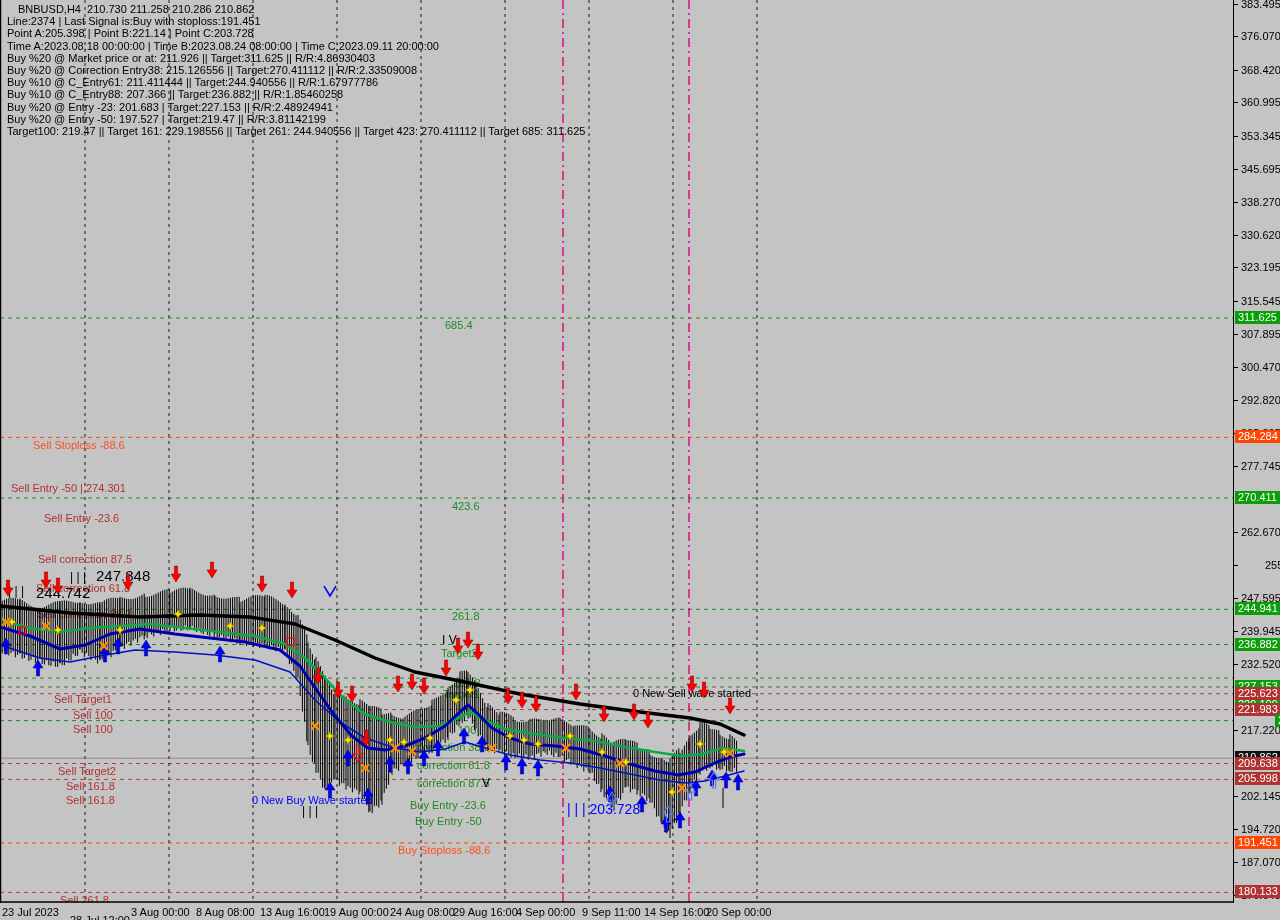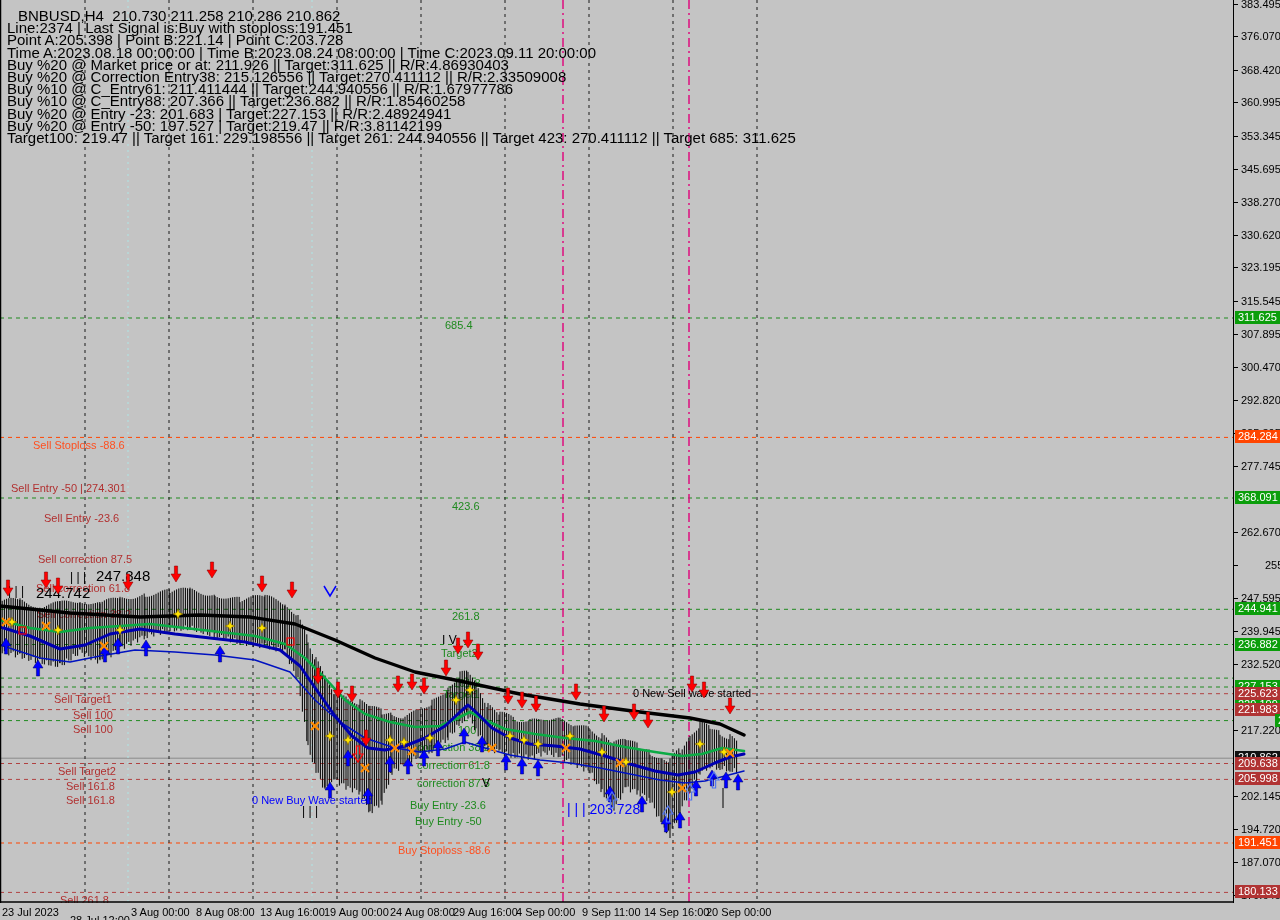--- a/index.html
+++ b/index.html
@@ -1,20 +1,20 @@
 <!DOCTYPE html>
 <html><head>
 <meta charset="utf-8">
 <style>
   html,body{margin:0;padding:0;background:#c4c4c4;width:1280px;height:920px;overflow:hidden;
     font-family:"Liberation Sans",sans-serif;}
   #window{position:relative;width:1280px;height:920px;background:#c4c4c4;}
   #plot{position:absolute;left:0;top:0;width:1233px;height:903px;overflow:hidden;}
   #plot-svg{position:absolute;left:0;top:0;}
-  #info-block{position:absolute;left:7px;top:10px;color:#000;font-size:15px;line-height:12.2px;
+  #info-block{position:absolute;left:7px;top:3px;color:#000;font-size:11px;line-height:12.2px;
     white-space:pre;pointer-events:none;}
   #info-block .l1{padding-left:11px;}
   #price-axis{position:absolute;left:1233px;top:0;width:47px;height:903px;border-left:1px solid #000;}
   .ptick{position:absolute;left:7px;color:#000;font-size:11px;white-space:nowrap;}
   .pmark{position:absolute;left:0;width:4px;height:1px;background:#000;}
   .pbadge{position:absolute;left:1px;right:0;height:13px;color:#fff;font-size:11px;line-height:13px;
     padding-left:3px;white-space:nowrap;}
   #time-axis{position:absolute;left:0;top:903px;width:1280px;height:17px;}
   .tlabel{position:absolute;top:3px;color:#000;font-size:11px;white-space:nowrap;}
 </style>
@@ -603,21 +603,21 @@
       <div class="pmark" style="top: 796px;"></div>
       <div class="ptick" style="top: 790px;">202.145</div>
       <div class="pmark" style="top: 829px;"></div>
       <div class="ptick" style="top: 823px;">194.720</div>
       <div class="pmark" style="top: 862px;"></div>
       <div class="ptick" style="top: 856px;">187.070</div>
       <div class="pmark" style="top: 895px;"></div>
       <div class="ptick" style="top: 889px;">179.645</div>
       <div class="pbadge" style="top: 311px; background: rgb(11, 158, 11);">311.625</div>
       <div class="pbadge" style="top: 430px; background: rgb(255, 69, 0);">284.284</div>
-      <div class="pbadge" style="top: 491px; background: rgb(11, 158, 11);">368.091</div>
+      <div class="pbadge" style="top: 491px; background: rgb(11, 158, 11);">270.411</div>
       <div class="pbadge" style="top: 602px; background: rgb(11, 158, 11);">244.941</div>
       <div class="pbadge" style="top: 638px; background: rgb(11, 158, 11);">236.882</div>
       <div class="pbadge" style="top: 698px; background: rgb(11, 158, 11);">229.199</div>
       <div class="pbadge" style="top: 680px; background: rgb(11, 158, 11);">227.153</div>
       <div class="pbadge" style="top: 687px; background: rgb(176, 51, 51);">225.623</div>
       <div class="pbadge" style="top: 703px; background: rgb(176, 51, 51);">221.983</div>
       <div class="pbadge" style="top: 714px; background: rgb(11, 158, 11); margin-left: 40px;">219.470</div>
       <div class="pbadge" style="top: 751px; background: rgb(17, 17, 17);">210.862</div>
       <div class="pbadge" style="top: 757px; background: rgb(176, 51, 51);">209.638</div>
       <div class="pbadge" style="top: 772px; background: rgb(176, 51, 51);">205.998</div>

